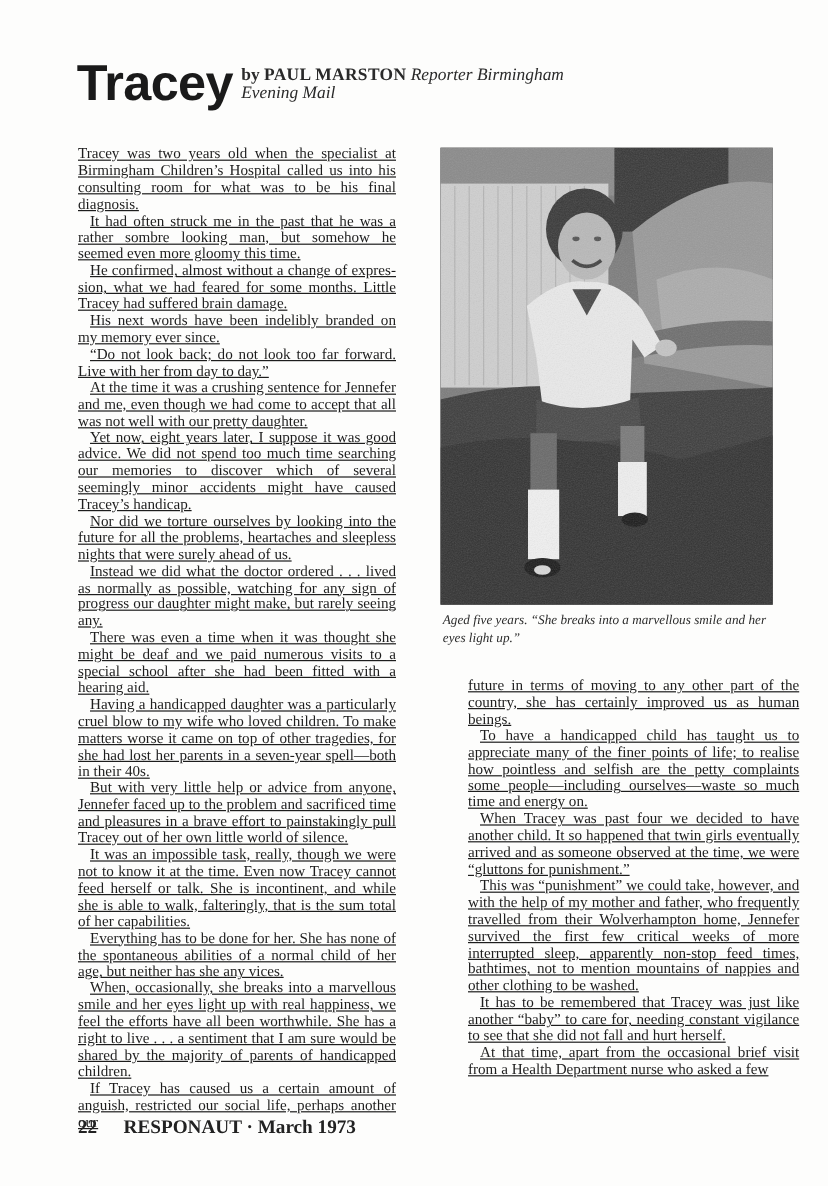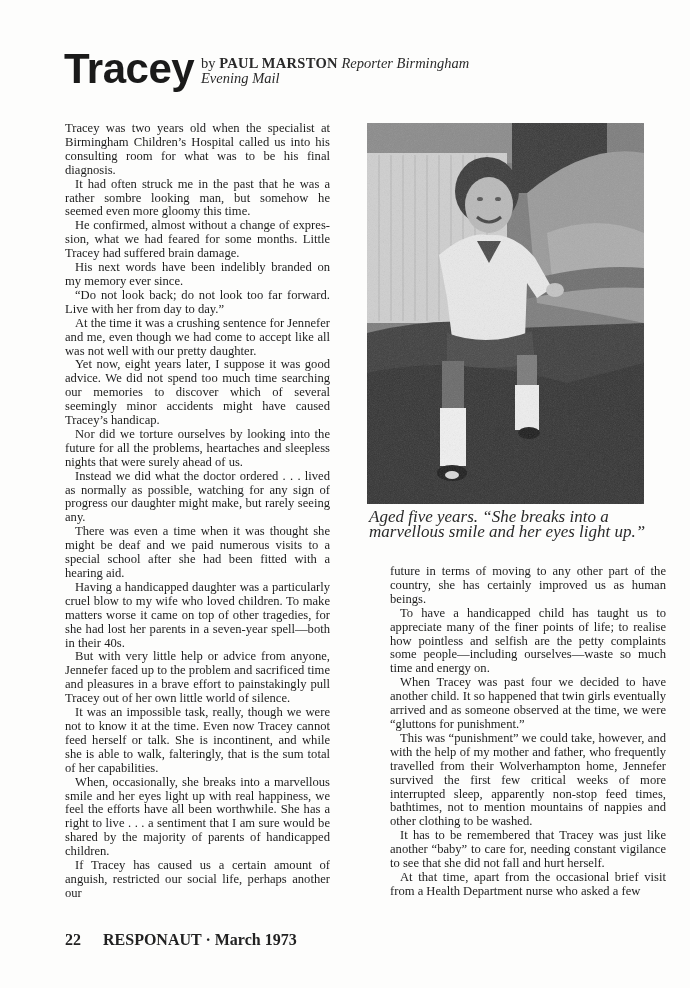--- a/index.html
+++ b/index.html
@@ -11,40 +11,41 @@
   .title {
     position: absolute; left: 64px; top: 44px;
     font-family: "Liberation Sans", "DejaVu Sans", sans-serif;
     font-weight: bold; font-size: 42px; letter-spacing: -0.5px; color: #1a1a1a;
     line-height: 50px;
   }
   .byline {
     position: absolute; left: 201px; top: 56px;
     font-size: 14.5px; line-height: 15px; color: #2a2a2a;
   }
-  .byline .by { font-weight: normal; }
+  .byline .by { font-weight: bold; }
   .byline .name { font-weight: bold; letter-spacing: 0.3px; text-align: center; }
   .byline .role { font-style: italic; }
 
   .col {
     position: absolute; font-size: 12.6px; line-height: 13.9px; text-align: justify;
     hyphens: manual;
+    text-decoration: underline;
   }
   .col p { margin: 0; text-indent: 10px; }
   .col p.noindent { text-indent: 0; }
   .col-left { left: 65px; top: 122px; width: 265px; }
   .col-right { left: 390px; top: 565px; width: 276px; }
 
   .photo {
     position: absolute; left: 367px; top: 123px; width: 277px; height: 381px;
     background: #5d5d5d; overflow: hidden;
   }
   .caption {
     position: absolute; left: 369px; top: 510px; width: 280px;
-    font-style: italic; font-size: 17px; line-height: 14.5px; color: #2a2a2a;
+    font-style: italic; font-size: 11px; line-height: 14.5px; color: #2a2a2a;
   }
   .footer {
     position: absolute; left: 65px; top: 931px;
     font-weight: bold; font-size: 16px; color: #222;
   }
   .footer .pg { display: inline-block; width: 34px; }
 </style>
 </head>
 <body>
 
@@ -56,28 +57,29 @@
   <span class="role">Reporter Birmingham</span><br>
   <span class="role">Evening Mail</span>
 </div>
 
 <div class="col col-left">
   <p class="noindent">Tracey was two years old when the specialist at Birmingham Children’s Hospital called us into his consulting room for what was to be his final diagnosis.</p>
   <p>It had often struck me in the past that he was a rather sombre looking man, but somehow he seemed even more gloomy this time.</p>
   <p>He confirmed, almost without a change of expres­sion, what we had feared for some months. Little Tracey had suffered brain damage.</p>
   <p>His next words have been indelibly branded on my memory ever since.</p>
   <p>“Do not look back; do not look too far forward. Live with her from day to day.”</p>
-  <p>At the time it was a crushing sentence for Jennefer and me, even though we had come to accept like all was not well with our pretty daughter.</p>
+  <p>At the time it was a crushing sentence for Jennefer and me, even though we had come to accept that all was not well with our pretty daughter.</p>
   <p>Yet now, eight years later, I suppose it was good advice. We did not spend too much time searching our memories to discover which of several seemingly minor accidents might have caused Tracey’s handi­cap.</p>
   <p>Nor did we torture ourselves by looking into the future for all the problems, heartaches and sleepless nights that were surely ahead of us.</p>
   <p>Instead we did what the doctor ordered . . . lived as normally as possible, watching for any sign of progress our daughter might make, but rarely seeing any.</p>
   <p>There was even a time when it was thought she might be deaf and we paid numerous visits to a special school after she had been fitted with a hearing aid.</p>
   <p>Having a handicapped daughter was a particularly cruel blow to my wife who loved children. To make matters worse it came on top of other tragedies, for she had lost her parents in a seven-year spell—both in their 40s.</p>
   <p>But with very little help or advice from anyone, Jennefer faced up to the problem and sacrificed time and pleasures in a brave effort to painstakingly pull Tracey out of her own little world of silence.</p>
   <p>It was an impossible task, really, though we were not to know it at the time. Even now Tracey cannot feed herself or talk. She is incontinent, and while she is able to walk, falteringly, that is the sum total of her capabilities.</p>
+  <p>Everything has to be done for her. She has none of the spontaneous abilities of a normal child of her age, but neither has she any vices.</p>
   <p>When, occasionally, she breaks into a marvellous smile and her eyes light up with real happiness, we feel the efforts have all been worthwhile. She has a right to live . . . a sentiment that I am sure would be shared by the majority of parents of handicapped children.</p>
   <p>If Tracey has caused us a certain amount of anguish, restricted our social life, perhaps another our</p>
 </div>
 
 <div class="photo" aria-label="black-and-white photo of a smiling young girl in a white cardigan, dark skirt and white socks, sitting on the edge of a wicker chair beside a radiator">
   <svg width="277" height="381" viewBox="0 0 277 381">
     <defs>
       <filter id="grain">
           <feTurbulence type="fractalNoise" baseFrequency="1.2" numOctaves="2" result="n"></feTurbulence>
           <feColorMatrix type="saturate" values="0"></feColorMatrix>

